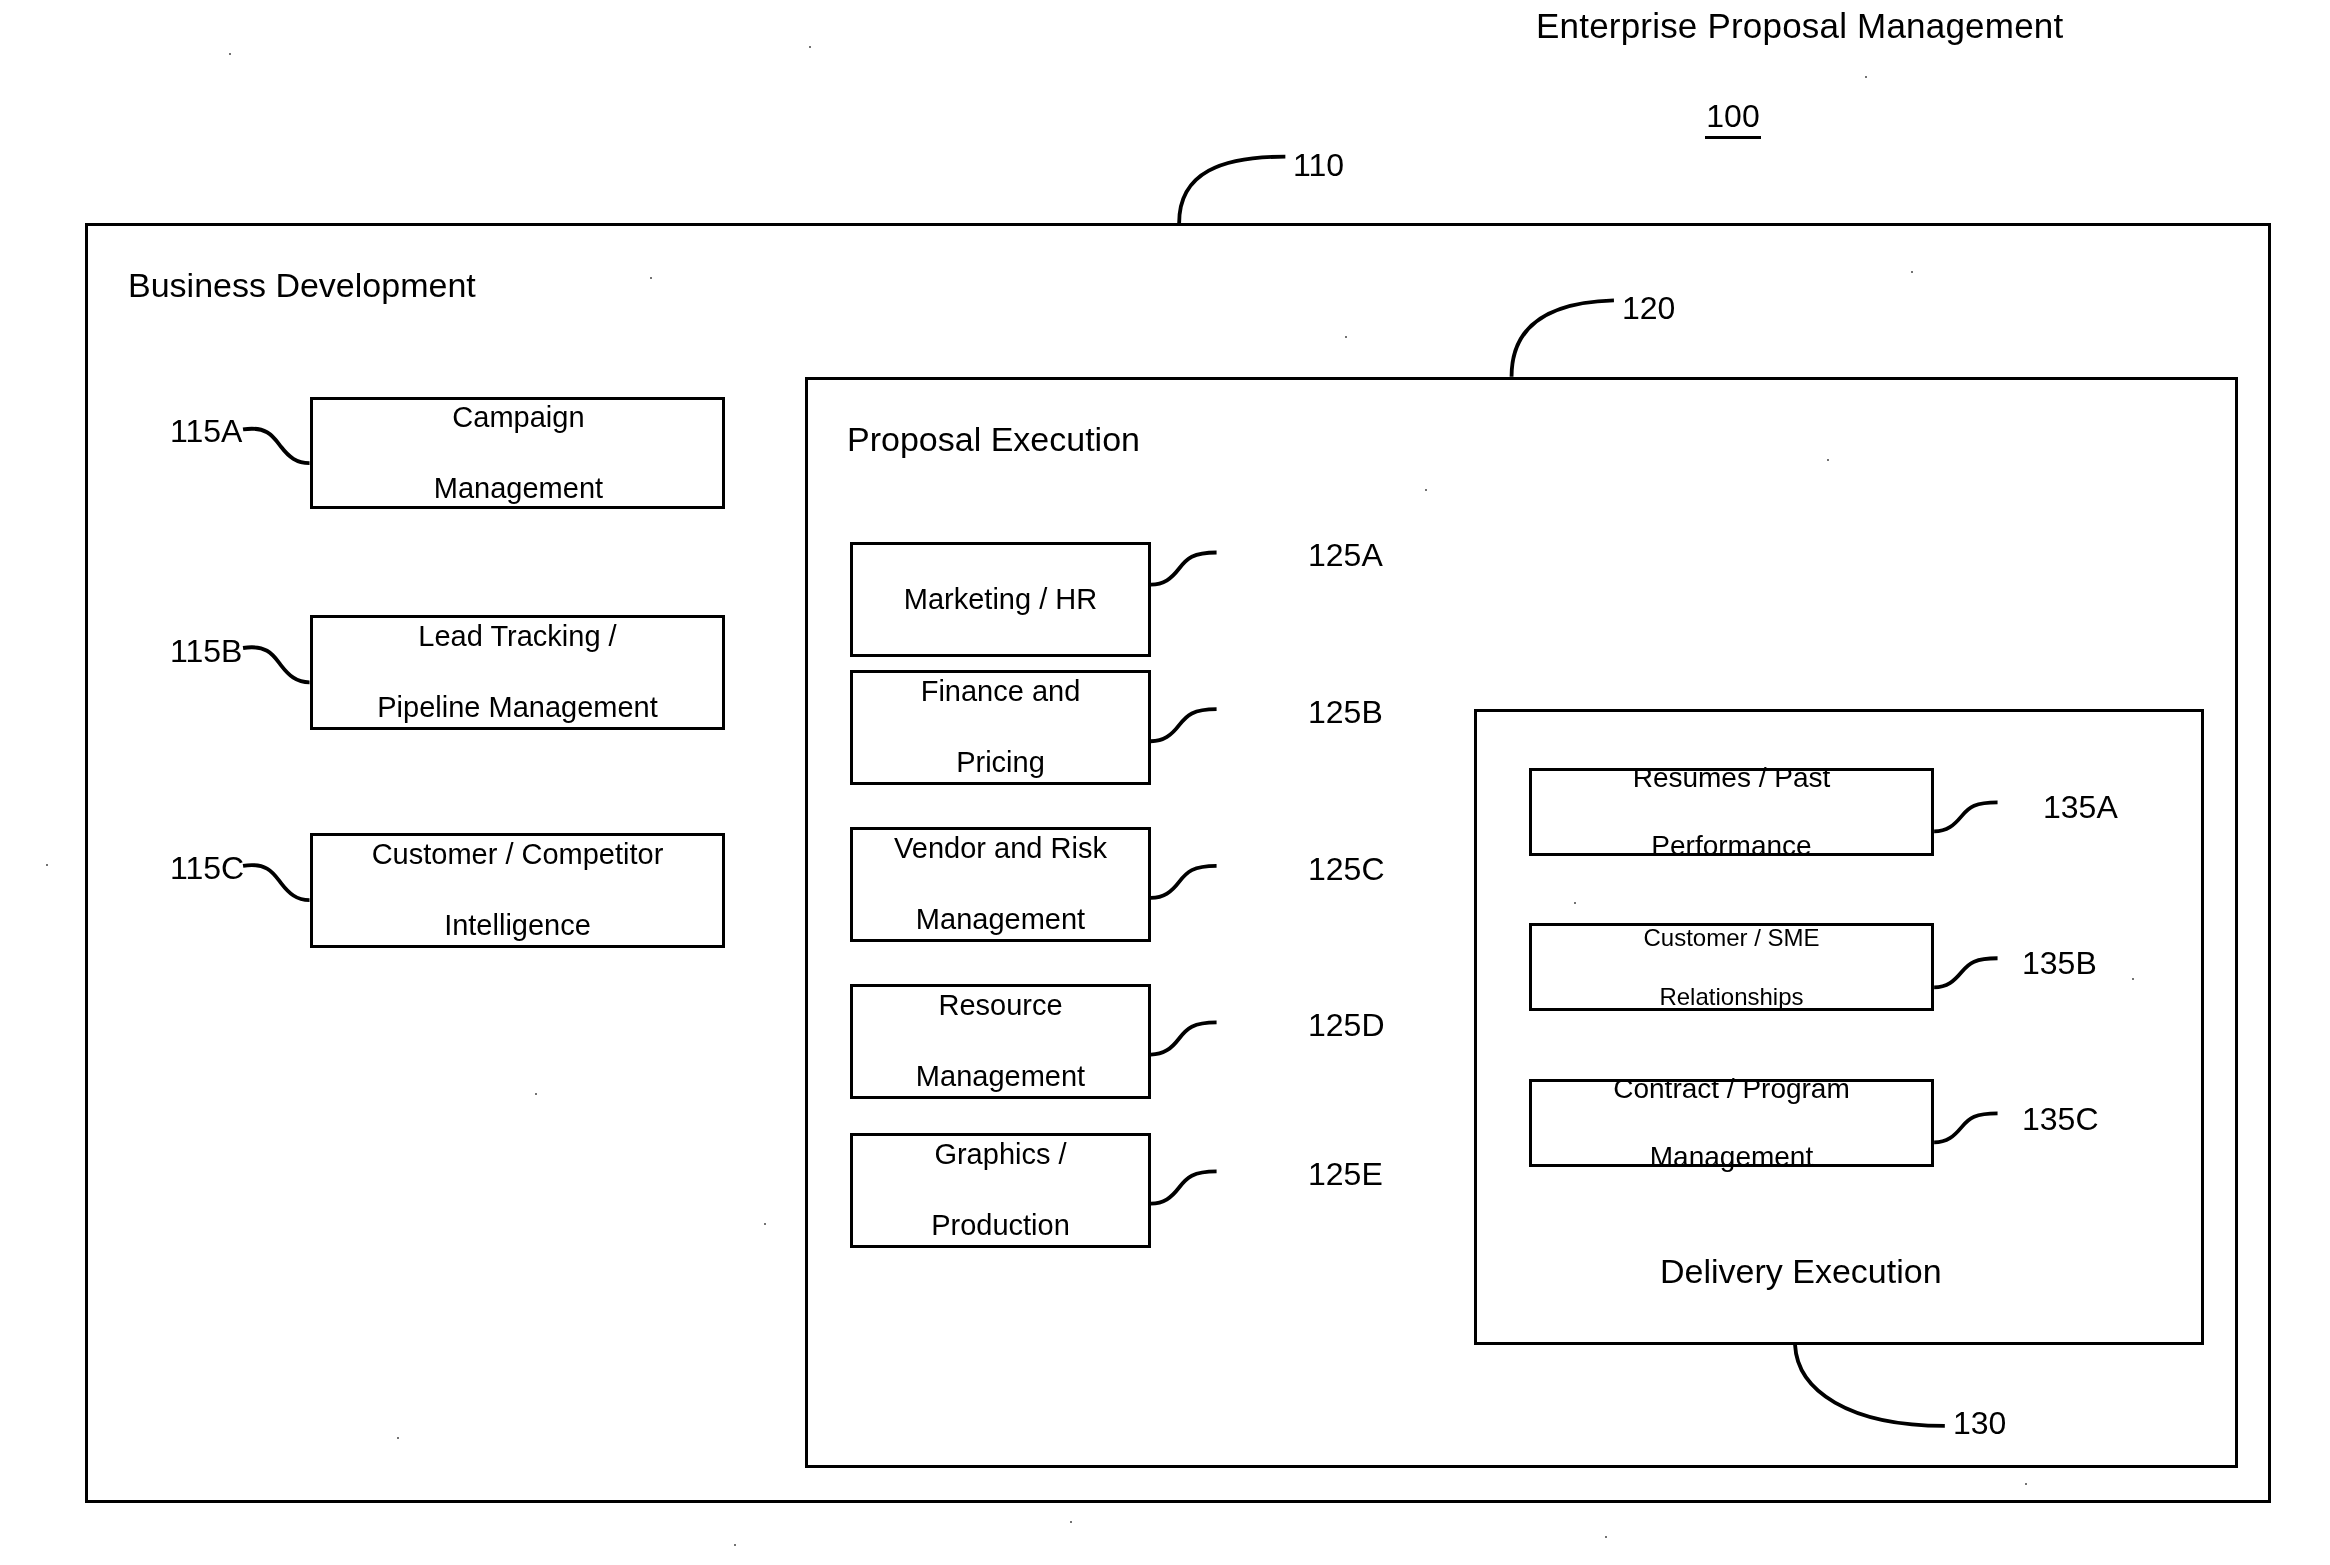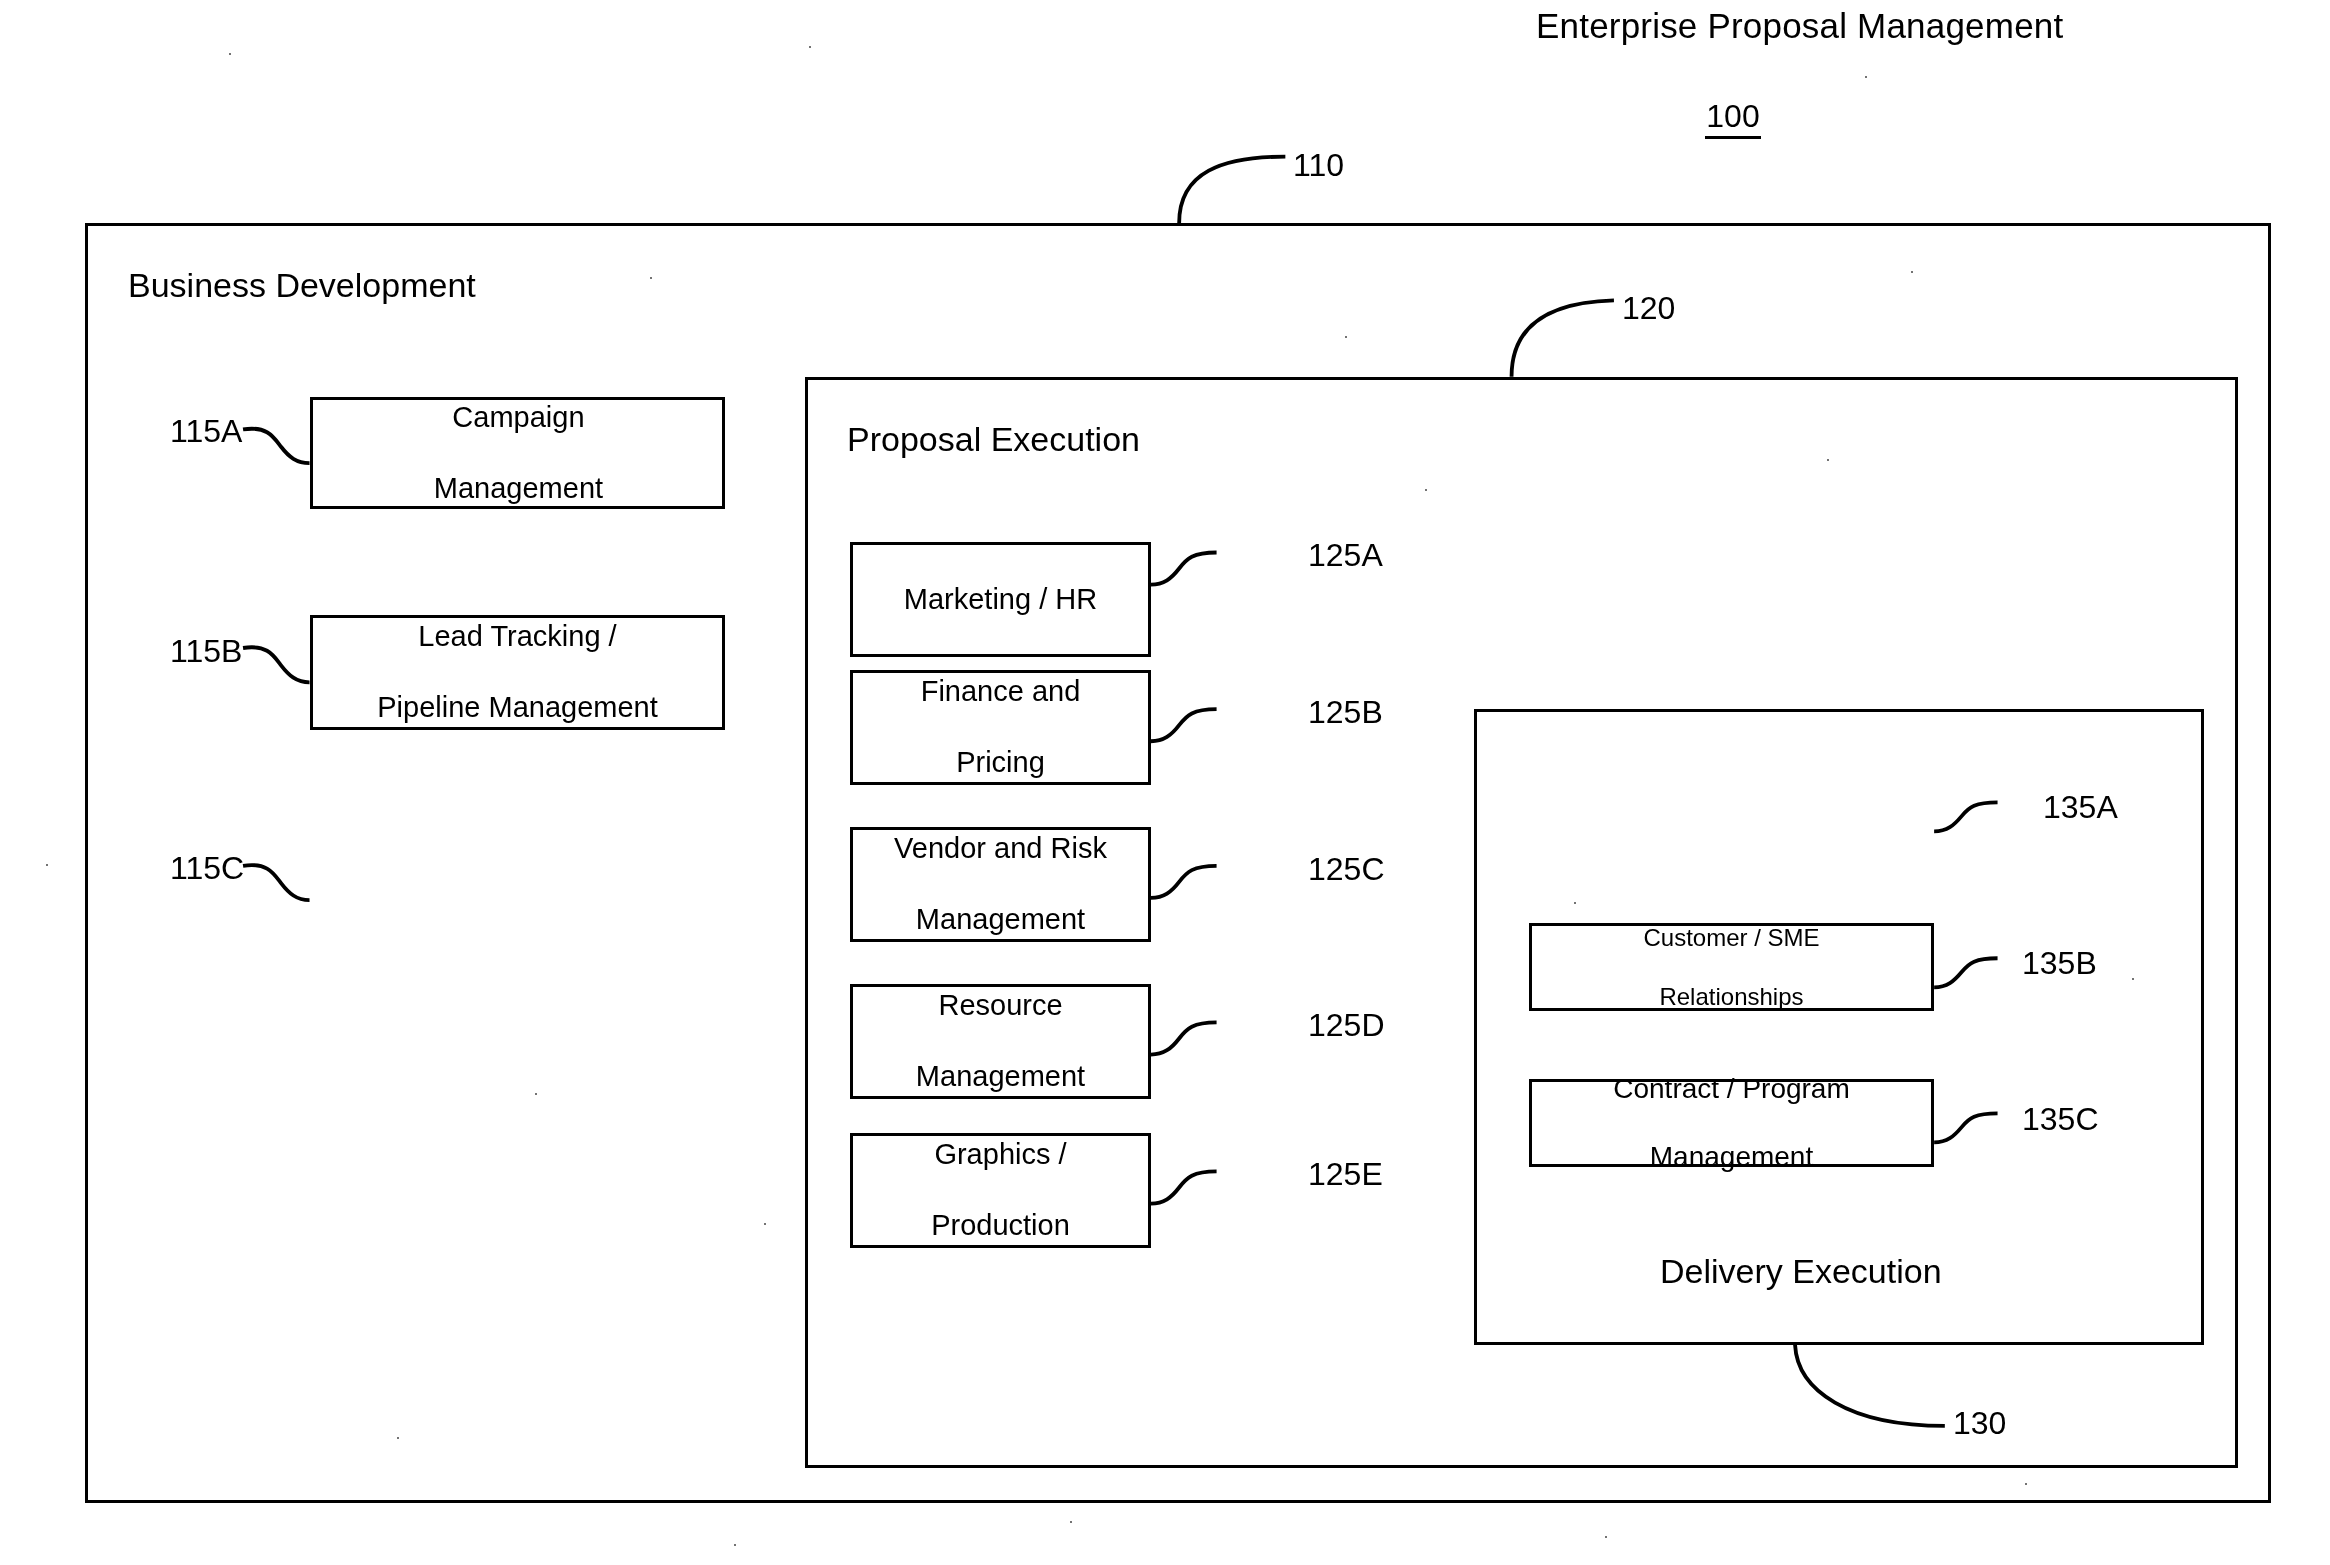--- a/index.html
+++ b/index.html
@@ -90,20 +90,23 @@
 <div class="leaf" style="left:310px;top:397px;width:415px;height:112px;padding-left:8px;">
   <span><span>Campaign</span><br><span>Management</span></span>
 </div>
 <div class="ref" style="left:170px;top:413px;">115A</div>
 
 <div class="leaf" style="left:310px;top:615px;width:415px;height:115px;">
   <span><span>Lead Tracking /</span><br><span>Pipeline Management</span></span>
 </div>
 <div class="ref" style="left:170px;top:633px;">115B</div>
 
+<div class="leaf" style="left:310px;top:833px;width:415px;height:115px;">
+  <span><span>Customer / Competitor</span><br><span>Intelligence</span></span>
+</div>
 <div class="ref" style="left:170px;top:850px;">115C</div>
 
 <div class="leaf" style="left:850px;top:514px;width:301px;height:115px;margin-top:28px;">
   <span>
         <span>Marketing / HR</span>
       </span>
 </div>
 <div class="ref" style="left:1308px;top:537px;">125A</div>
 
 <div class="leaf" style="left:850px;top:670px;width:301px;height:115px;">
@@ -119,20 +122,23 @@
 <div class="leaf" style="left:850px;top:984px;width:301px;height:115px;">
   <span><span>Resource</span><br><span>Management</span></span>
 </div>
 <div class="ref" style="left:1308px;top:1007px;">125D</div>
 
 <div class="leaf" style="left:850px;top:1133px;width:301px;height:115px;">
   <span><span>Graphics /</span><br><span>Production</span></span>
 </div>
 <div class="ref" style="left:1308px;top:1156px;">125E</div>
 
+<div class="leaf" style="left:1529px;top:768px;width:405px;height:88px;font-size:28px;">
+  <span><span>Resumes / Past</span><br><span>Performance</span></span>
+</div>
 <div class="ref" style="left:2022px;top:789px;margin-left:21px;">135A</div>
 
 <div class="leaf" style="left:1529px;top:923px;width:405px;height:88px;font-size:24px;">
   <span><span>Customer / SME</span><br><span>Relationships</span></span>
 </div>
 <div class="ref" style="left:2022px;top:945px;">135B</div>
 
 <div class="leaf" style="left:1529px;top:1079px;width:405px;height:88px;font-size:28px;">
   <span><span>Contract / Program</span><br><span>Management</span></span>
 </div>

